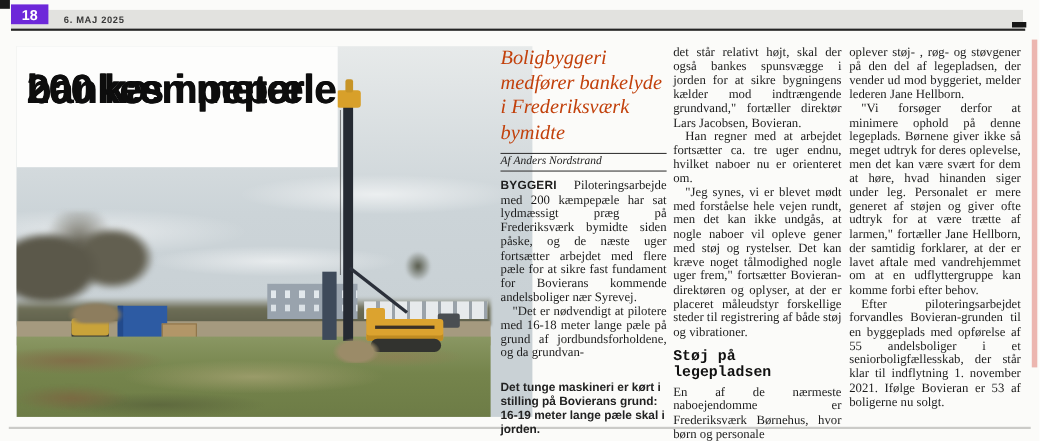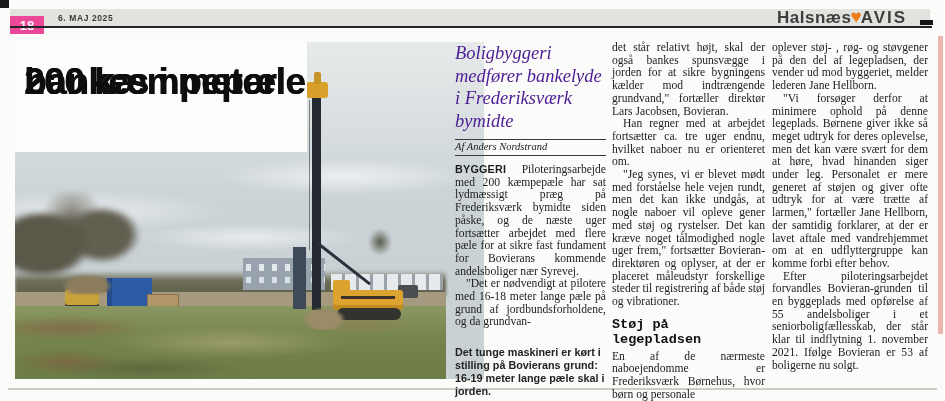--- a/index.html
+++ b/index.html
@@ -2,21 +2,21 @@
 <html><head>
 <meta charset="utf-8">
 <style>
   html,body{margin:0;padding:0;background:#ffffff;}
   #page{position:relative;width:945px;height:401px;background:#fbfbf9;overflow:hidden;
         font-family:"Liberation Serif",serif;color:#1c1c1c;}
 
   
   .corner-mark{position:absolute;left:0;top:0;width:9px;height:8px;background:#1a1a1a;}
   .header-band{position:absolute;left:10px;top:9px;width:920px;height:17px;background:#e2e2df;}
-  .pagenum-box{position:absolute;left:10px;top:16px;width:34px;height:18px;background:#ec4899;
+  .pagenum-box{position:absolute;left:10px;top:4px;width:34px;height:18px;background:#6d28d9;
                display:flex;align-items:center;justify-content:center;}
   .pagenum-box span{color:#fff;font-family:"Liberation Sans",sans-serif;font-weight:700;font-size:13px;}
   .date{position:absolute;left:58px;top:13px;font-family:"Liberation Sans",sans-serif;
         font-weight:700;font-size:8.5px;letter-spacing:.6px;color:#3a3a3a;}
   .rule-dark{position:absolute;left:10px;top:26px;width:922px;height:2px;background:#242424;}
   .masthead{position:absolute;left:777px;top:6px;display:flex;align-items:center;
             font-family:"Liberation Sans",sans-serif;font-weight:700;color:#3d3d3d;}
   .masthead .mh-left{font-size:17px;letter-spacing:.5px;}
   .masthead .mh-heart{color:#ef7c1b;font-size:19px;margin:0 -1px 2px -1px;}
   .masthead .mh-right{font-size:17px;letter-spacing:2px;}
@@ -86,21 +86,21 @@
   .headline-box{left:0;top:0;width:292px;height:110px;background:#fdfdfc;}
   .headline{left:9px;top:20px;width:285px;font-family:"Liberation Sans",sans-serif;
       font-weight:700;font-size:37px;line-height:39px;letter-spacing:-.5px;color:#0d0d0d;
       text-shadow:.5px 0 0 #0d0d0d;}
 
   
   .col{position:absolute;top:42px;}
   #col1{left:455px;width:151px;}
   #col2{left:612px;width:153px;}
   #col3{left:772px;width:156px;}
-  .subheadline{font-style:italic;font-size:18.5px;line-height:22.5px;color:#4c1d95;}
+  .subheadline{font-style:italic;font-size:18.5px;line-height:22.5px;color:#c2410c;}
   .byline{margin:7px 0 7px 0;border-top:1px solid #3a3a3a;border-bottom:1px solid #3a3a3a;
       padding:1px 0 3px 0;font-style:italic;font-size:10.5px;color:#222;}
   .col p{margin:0;text-align:justify;font-size:11.6px;line-height:12.7px;}
   .col p.ind{text-indent:11px;}
   .lead-in{font-family:"Liberation Sans",sans-serif;font-weight:700;font-size:10.8px;
       letter-spacing:.2px;}
   .subhead2{font-family:Liberation Mono, monospace;font-weight:700;font-size:13.5px;
       margin:8px 0 4px 0;color:#101010;}
   .caption{position:absolute;left:455px;top:346px;width:152px;
       font-family:"Liberation Sans",sans-serif;font-weight:700;font-size:10.8px;
@@ -111,25 +111,20 @@
 
 <div id="page">
 
   <div class="corner-mark"></div>
   <div class="header-band"></div>
   <div class="pagenum-box">
     <span>18</span>
   </div>
   <div class="date">6. MAJ 2025</div>
   <div class="rule-dark"></div>
-  <div class="masthead">
-    <span class="mh-left">Halsnæs</span>
-    <span class="mh-heart">♥</span>
-    <span class="mh-right">AVIS</span>
-  </div>
   <div class="tr-dash"></div>
   <div class="pink-strip"></div>
   <div class="rule-bottom"></div>
 
   <div class="photo">
     <div class="clouds"></div>
     <div class="trees-left"></div>
     <div class="tree-right"></div>
     <div class="hedge"></div>
     <div class="ground-strip"></div>

